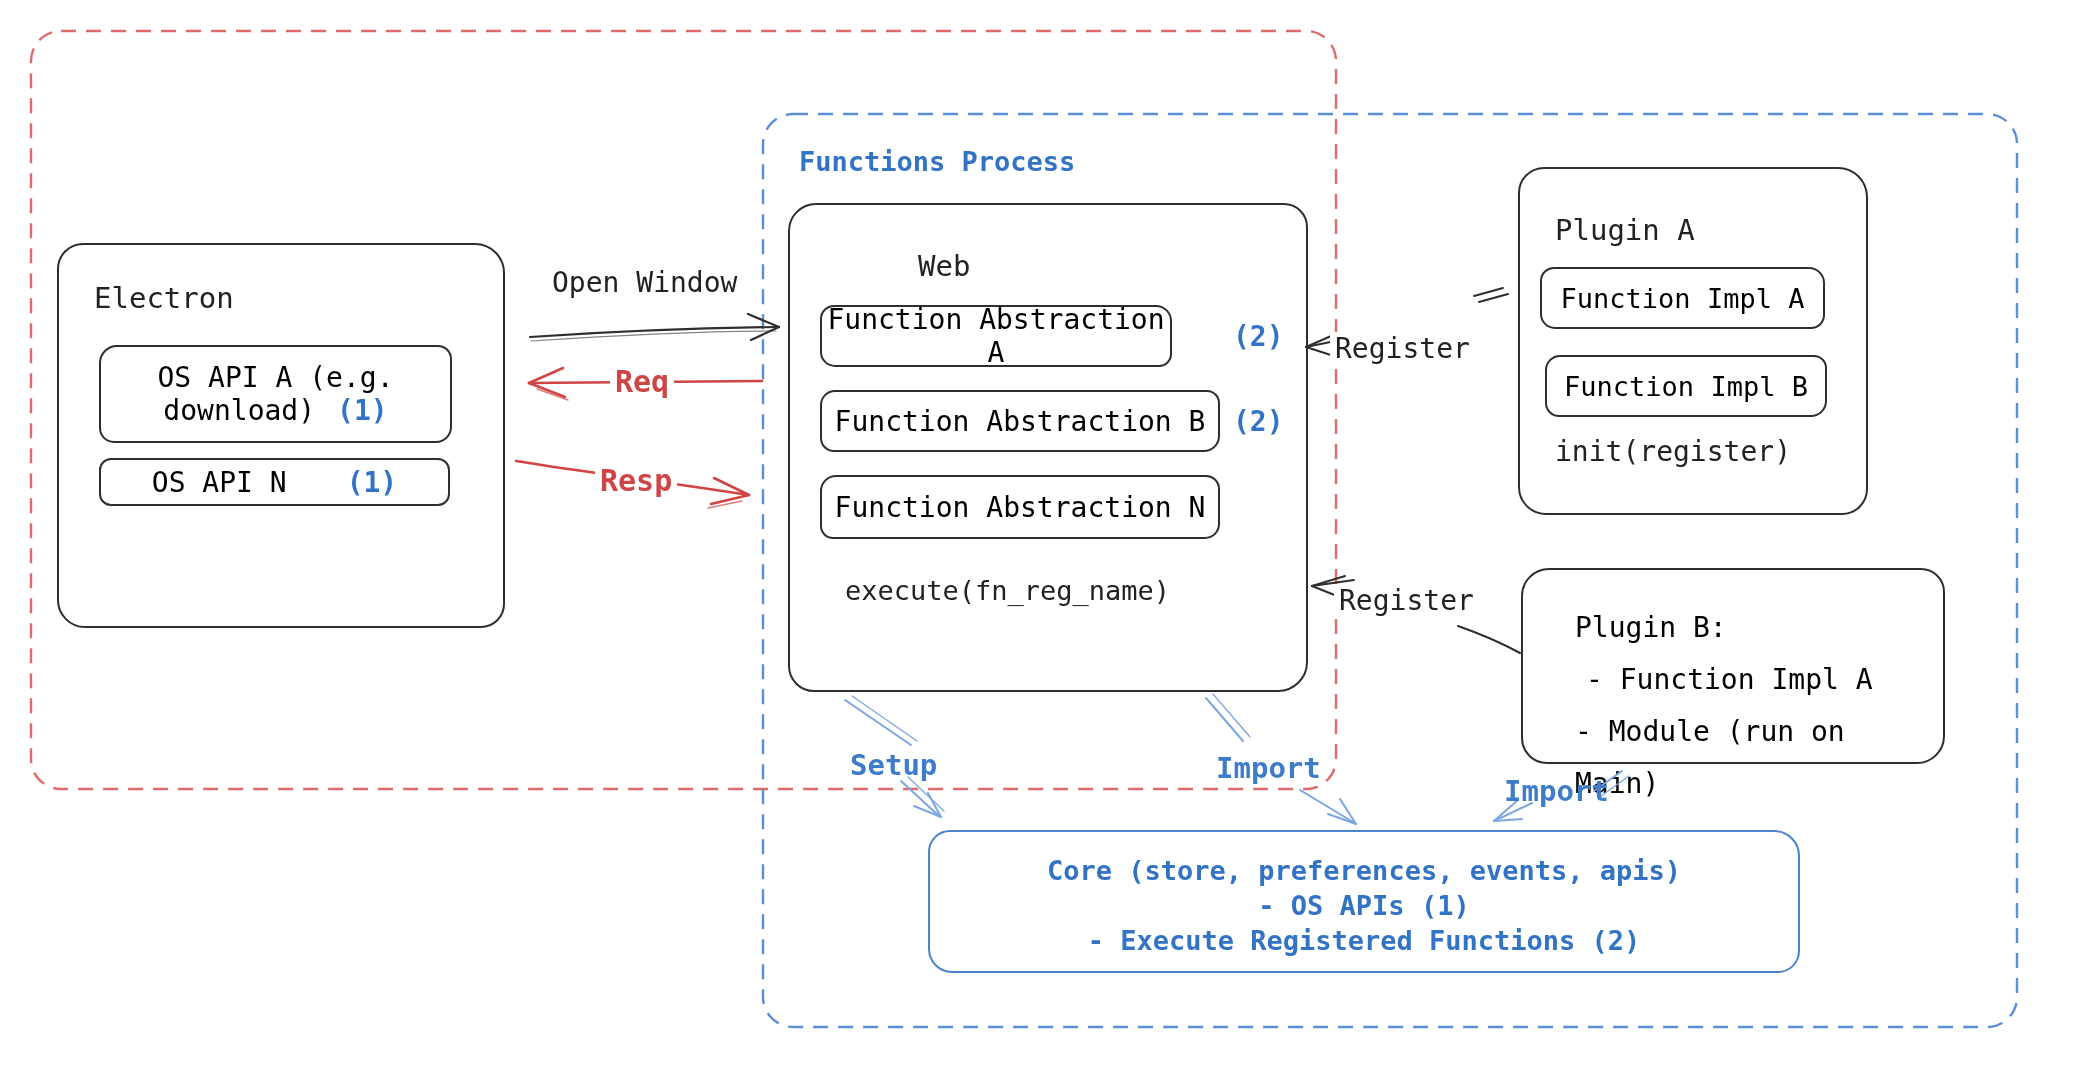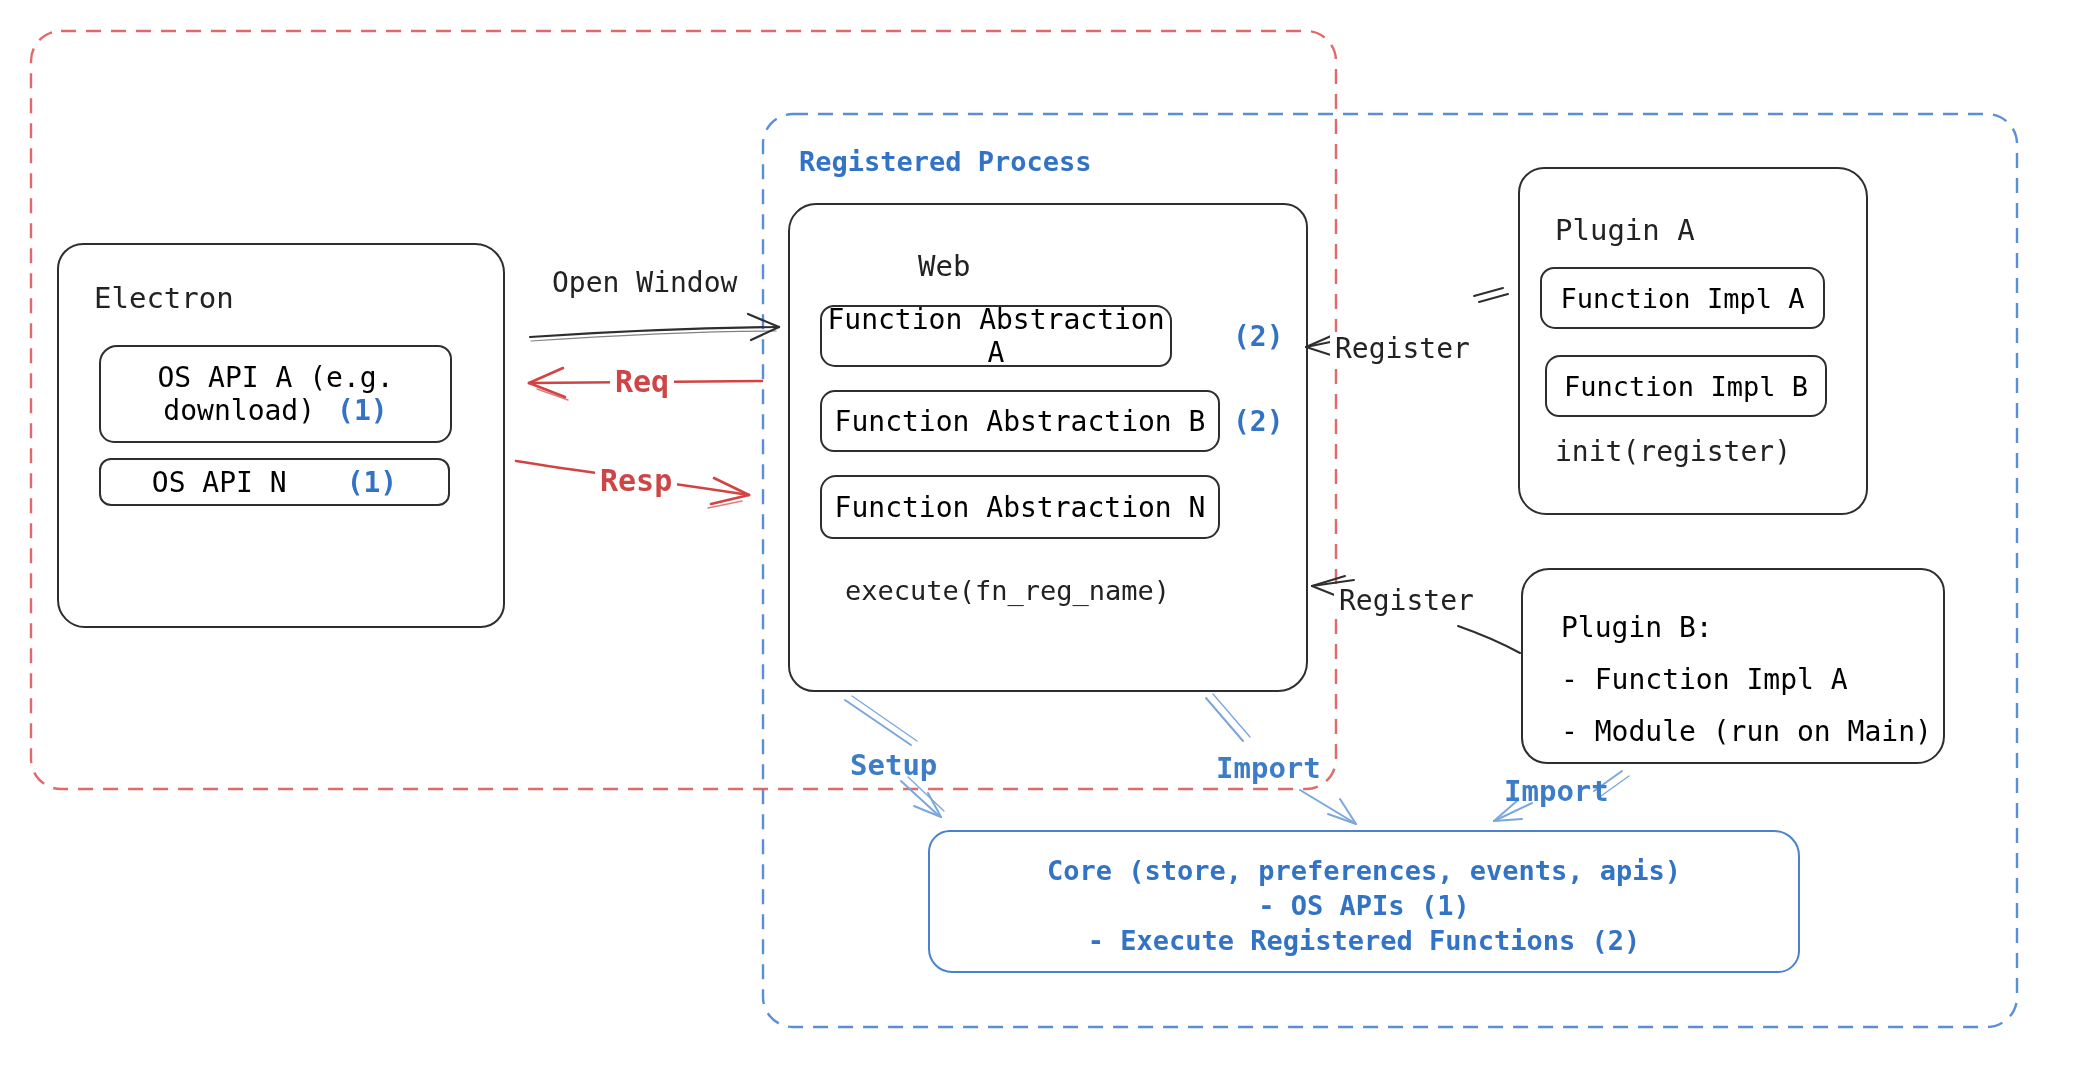--- a/index.html
+++ b/index.html
@@ -19,21 +19,21 @@
 <body>
 
 <div id="canvas">
 
   <svg class="layer" width="2074" height="1066">
     <rect x="31" y="31" width="1305" height="758" rx="30" fill="none" stroke="#e06a6a" stroke-width="2.4" stroke-dasharray="15 10"></rect>
     <rect x="763" y="114" width="1254" height="913" rx="30" fill="none" stroke="#5a8ed8" stroke-width="2.4" stroke-dasharray="15 10"></rect>
   </svg>
 
 
-  <div class="lbl blue" style="left:799px;top:146px;font-size:27px;">Registered Process</div>
+  <div class="lbl blue" style="left:799px;top:146px;font-size:27px;">Functions Process</div>
 
   <div class="box" style="left:57px;top:243px;width:448px;height:385px;border-radius:26px 30px 24px 28px;">
     <div class="lbl" style="left:35px;top:36px;font-size:29px;">Electron</div>
     <div class="box center" style="left:40px;top:100px;width:353px;height:98px;border-radius:18px 14px 16px 15px;flex-direction:column;">
       <div style="font-size:28px;">OS API A (e.g.</div>
       <div style="font-size:28px;display:flex;gap:22px;">
         <span>download)</span>
         <span class="badge">(1)</span>
       </div>
     </div>
@@ -63,23 +63,23 @@
     <div class="lbl" style="left:35px;top:44px;font-size:29px;">Plugin A</div>
     <div class="box center" style="left:20px;top:98px;width:285px;height:62px;border-radius:14px 16px 14px 15px;">
       <span style="font-size:27px;">Function Impl A</span>
     </div>
     <div class="box center" style="left:25px;top:186px;width:282px;height:62px;border-radius:15px 13px 16px 14px;">
       <span style="font-size:27px;">Function Impl B</span>
     </div>
     <div class="lbl" style="left:35px;top:266px;font-size:28px;">init(register)</div>
   </div>
 
-  <div class="box" style="left:1521px;top:568px;width:424px;height:196px;border-radius:28px 24px 28px 26px;padding:32px 0 0 38px;">
+  <div class="box" style="left:1521px;top:568px;width:424px;height:196px;border-radius:28px 24px 28px 26px;padding:32px 0 0 52px;">
     <div style="font-size:28px;line-height:52px;">Plugin B:</div>
-    <div style="font-size:28px;line-height:52px;">- Function Impl A</div>
+    <div style="font-size:28px;line-height:52px;margin-left:11px;">- Function Impl A</div>
     <div style="font-size:28px;line-height:52px;">- Module (run on Main)</div>
   </div>
 
   <div class="box" style="left:928px;top:830px;width:872px;height:143px;border:2px solid #4a82cc;border-radius:22px 26px 22px 24px;padding-top:21px;text-align:center;">
     <div class="blue" style="font-size:27px;line-height:35px;">Core (store, preferences, events, apis)</div>
     <div class="blue" style="font-size:27px;line-height:35px;">- OS APIs (1)</div>
     <div class="blue" style="font-size:27px;line-height:35px;">- Execute Registered Functions (2)</div>
   </div>
 
   <svg class="layer" width="2074" height="1066">

